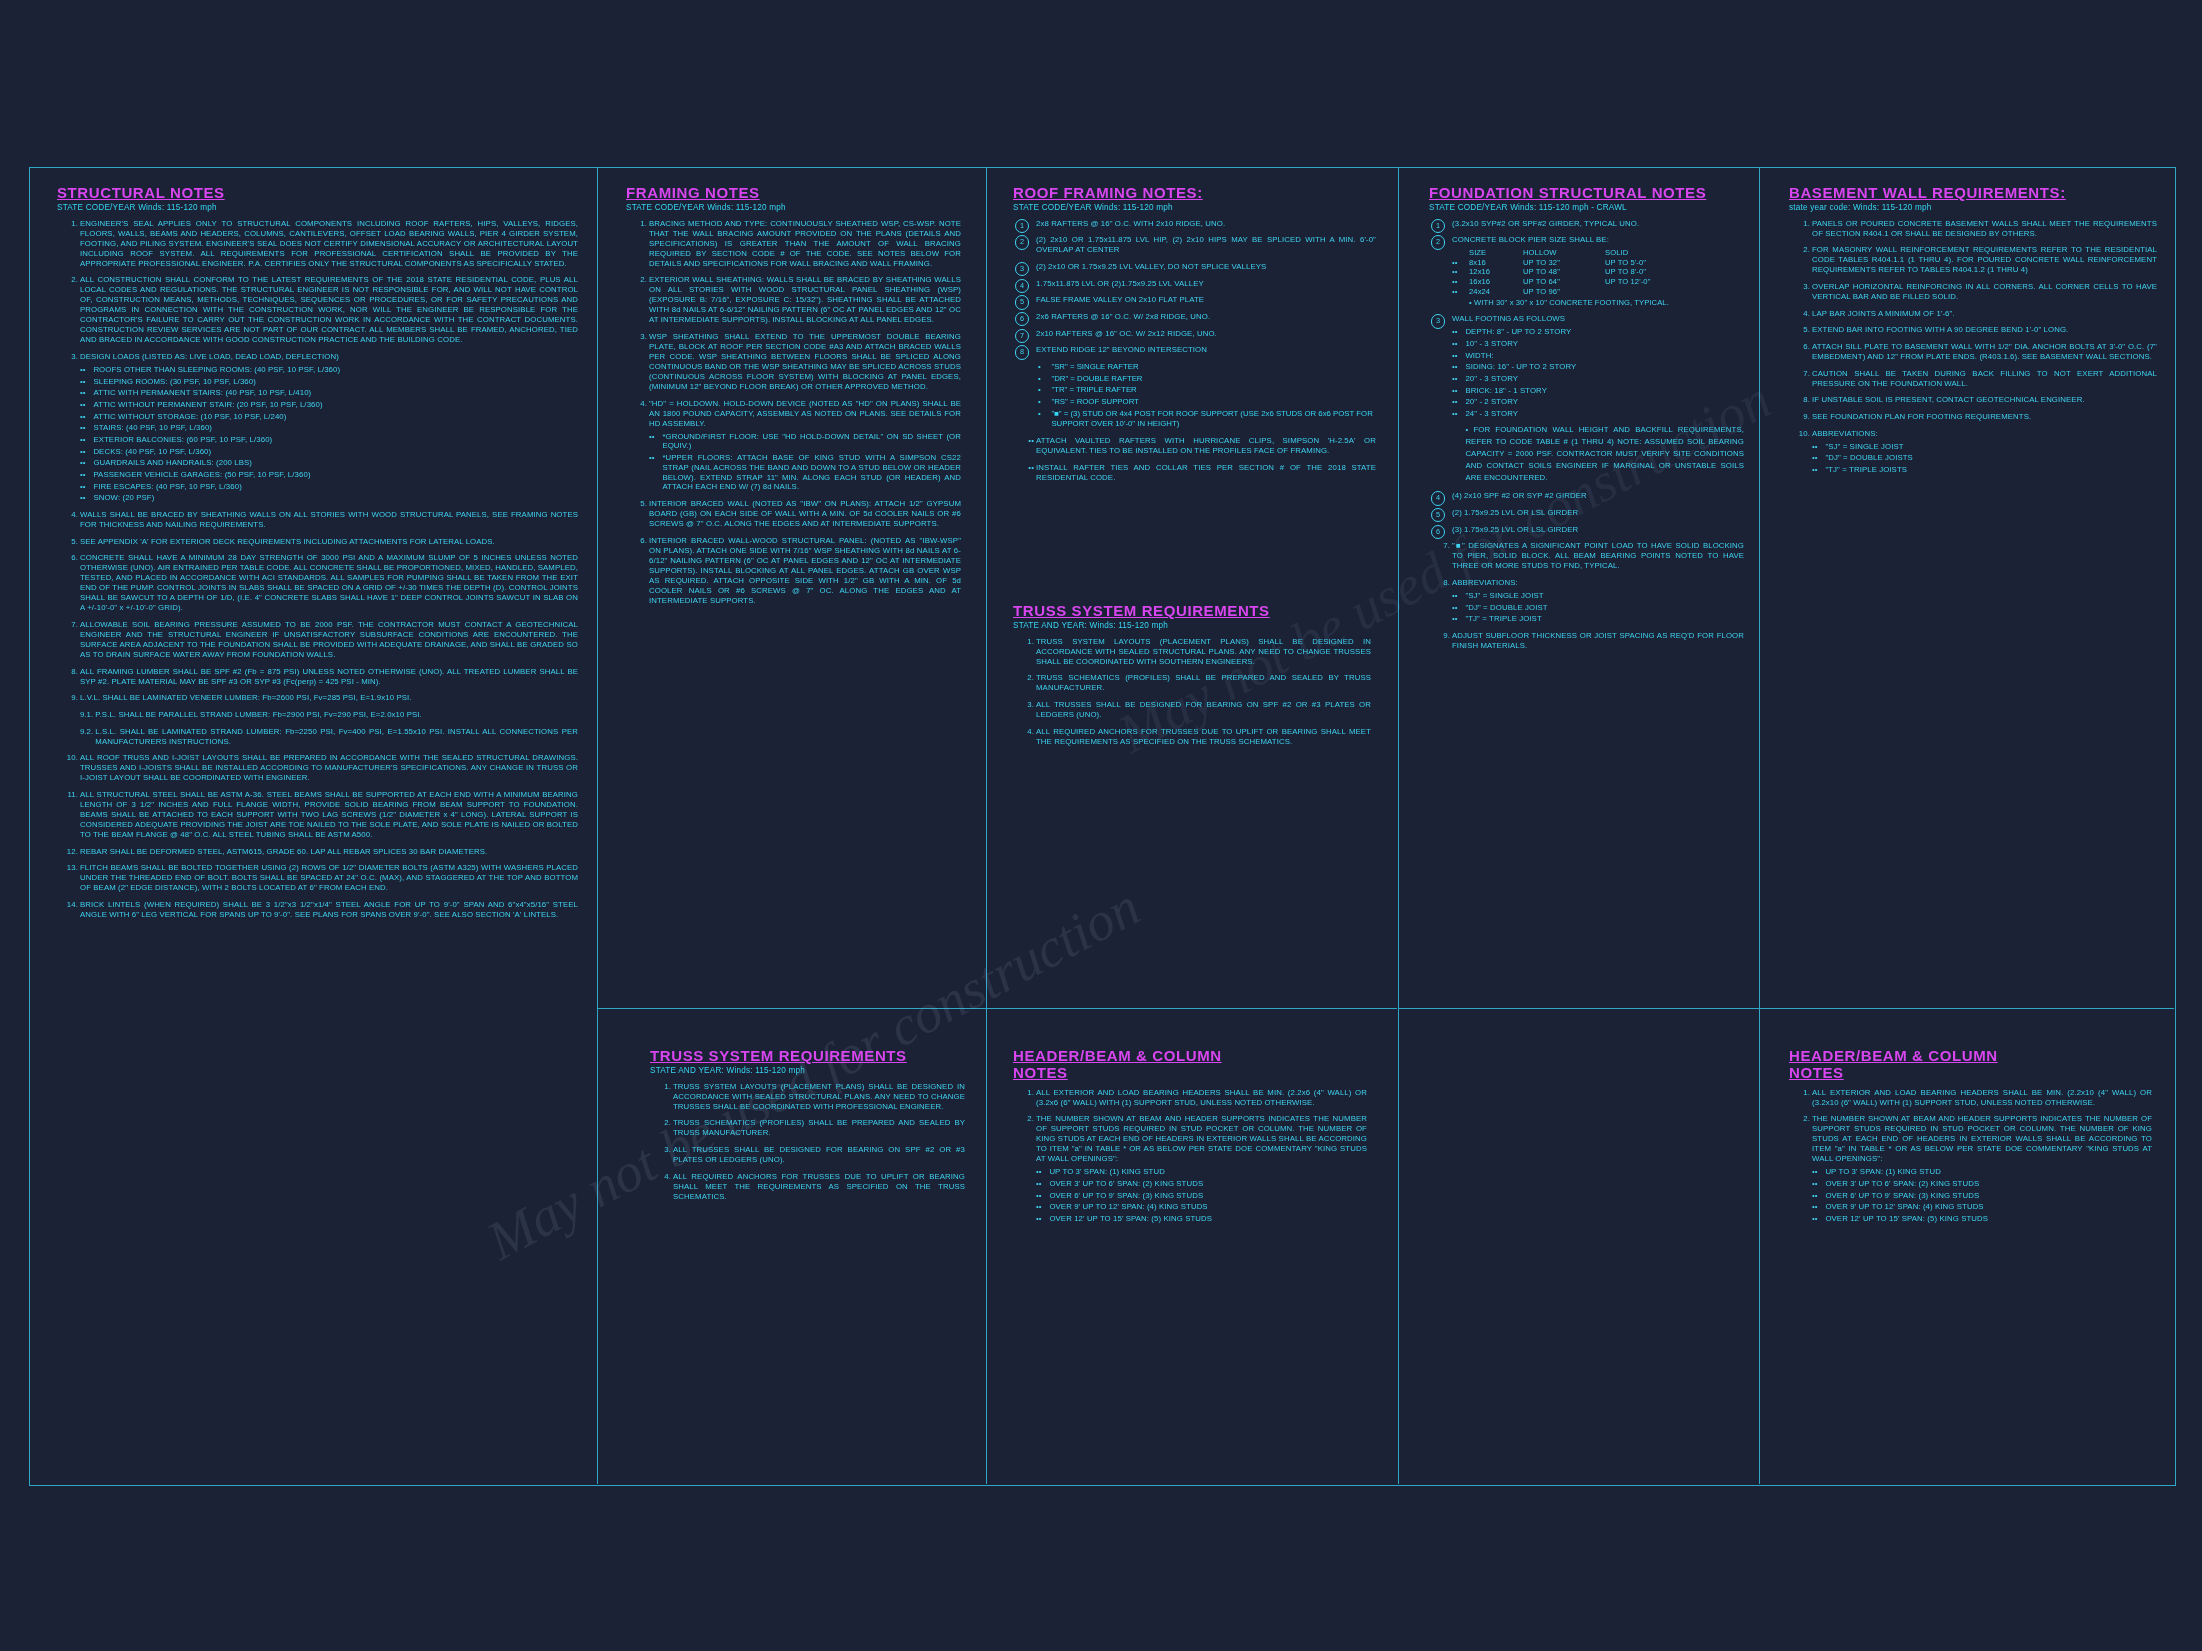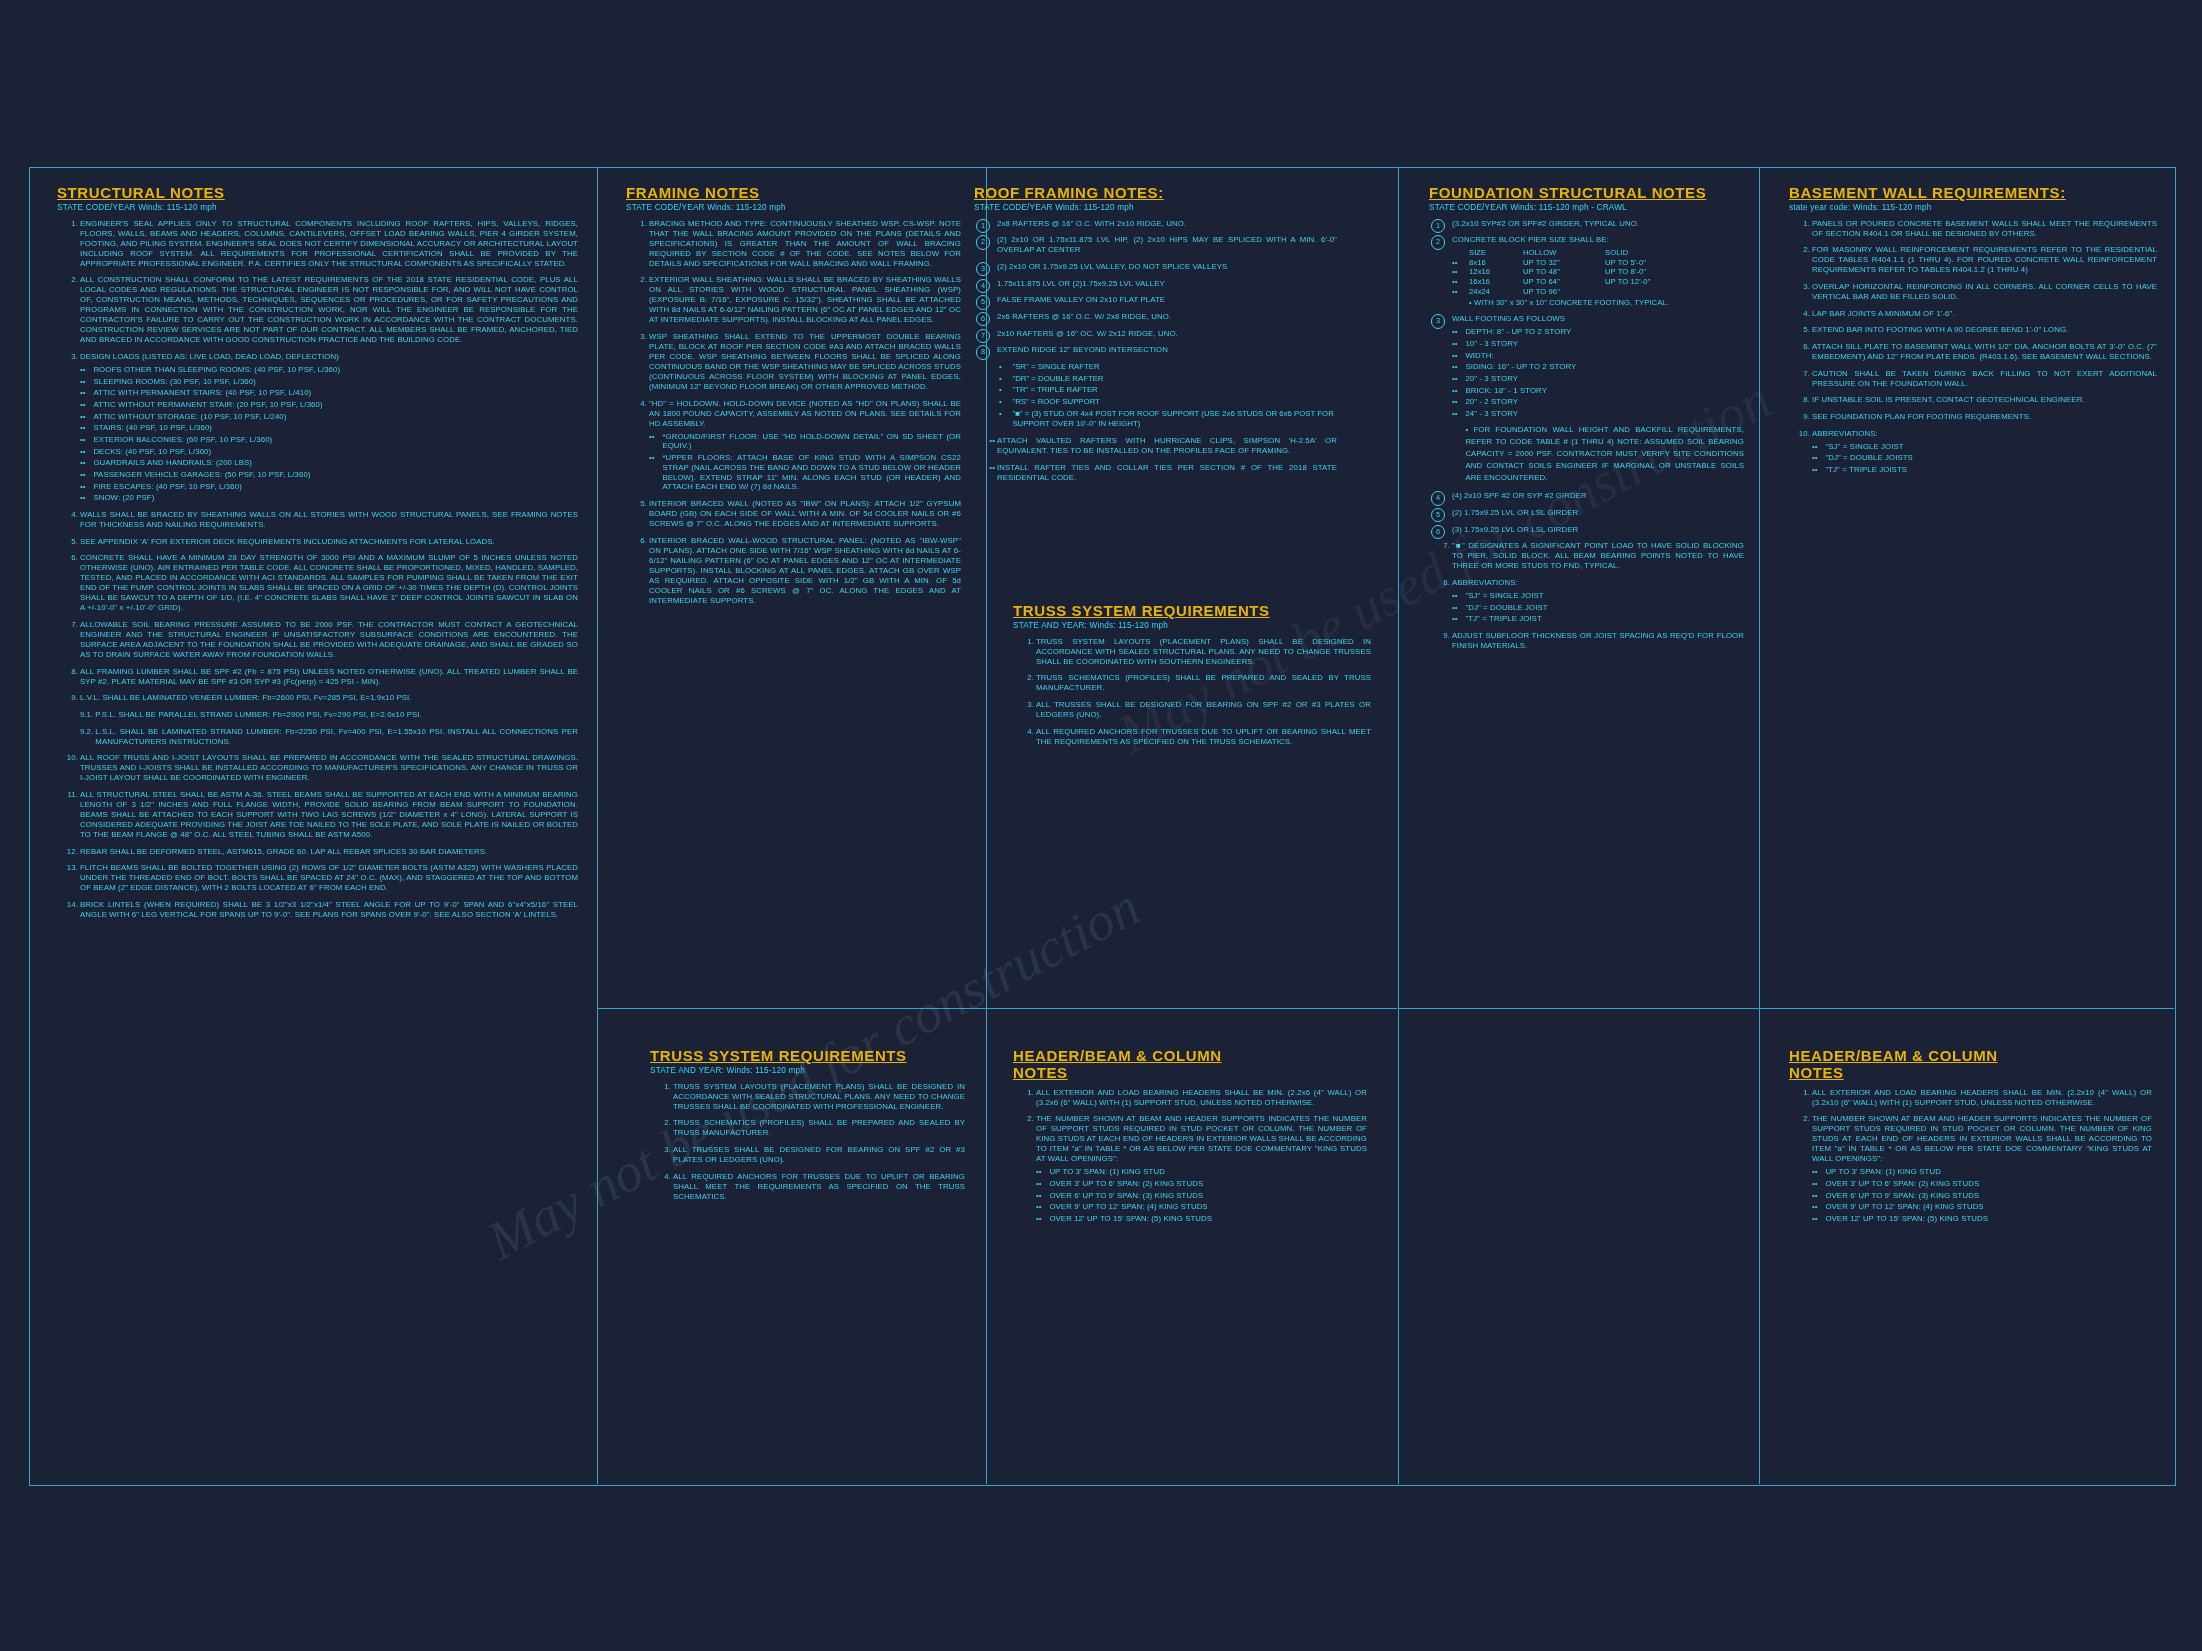--- a/index.html
+++ b/index.html
@@ -2,21 +2,21 @@
 <html><head>
 <meta charset="utf-8">
 <style>
   html,body{margin:0;padding:0;background:#1b2236;}
   body{width:2202px;height:1652px;overflow:hidden;font-family:"Liberation Sans",sans-serif;}
   #sheet{position:absolute;left:0;top:0;width:2202px;height:1652px;background:#1b2236;}
   .frame{position:absolute;left:29px;top:167px;width:2145px;height:1317px;border:1.9px solid #2fa8c8;}
   .colsep{position:absolute;top:167px;width:0;height:1317px;border-left:1.9px solid #2fa8c8;}
   .rowsep{position:absolute;height:0;border-top:1.9px solid #2fa8c8;}
   .panel{position:absolute;color:#36d6f2;}
-  .title{color:#eab308;font-size:15px;letter-spacing:0.6px;text-decoration:underline;font-weight:bold;}
+  .title{color:#d946ef;font-size:15px;letter-spacing:0.6px;text-decoration:underline;font-weight:bold;}
   .sub{color:#36d6f2;font-size:8.2px;letter-spacing:0.2px;margin-top:1.9px;}
   ol.lst{margin:6.7px 0 0 0;padding:0;list-style:none;}
   ol.lst>li{position:relative;padding-left:23px;margin-bottom:6.7px;font-size:7.8px;line-height:10px;color:#3fd2ef;letter-spacing:0.1px;text-align:justify;}
   ol.lst>li>.numr{position:absolute;left:0;top:0;width:21px;text-align:right;}
   .sublist{margin:2.9px 0 0 0;padding:0;list-style:none;}
   .sublist li{position:relative;padding-left:13.4px;margin-bottom:1.9px;font-size:7.8px;line-height:9.8px;}
   .sublist li .b{position:absolute;left:0;top:0;}
   .circnum{position:absolute;left:1.9px;top:0px;width:12.4px;height:12.4px;border:1px solid #3fd2ef;border-radius:50%;
     font-size:7.3px;line-height:11.5px;text-align:center;color:#3fd2ef;}
   ol.circ>li{padding-left:23px;}
@@ -97,21 +97,21 @@
     <div class="title">TRUSS SYSTEM REQUIREMENTS</div>
     <div class="sub">STATE AND YEAR: Winds: 115-120 mph</div>
     <ol class="lst" id="tsb-list">
         <li><span class="numr">1.</span><span>TRUSS SYSTEM LAYOUTS (PLACEMENT PLANS) SHALL BE DESIGNED IN ACCORDANCE WITH SEALED STRUCTURAL PLANS. ANY NEED TO CHANGE TRUSSES SHALL BE COORDINATED WITH PROFESSIONAL ENGINEER.</span></li>
         <li><span class="numr">2.</span><span>TRUSS SCHEMATICS (PROFILES) SHALL BE PREPARED AND SEALED BY TRUSS MANUFACTURER.</span></li>
         <li><span class="numr">3.</span><span>ALL TRUSSES SHALL BE DESIGNED FOR BEARING ON SPF #2 OR #3 PLATES OR LEDGERS (UNO).</span></li>
         <li><span class="numr">4.</span><span>ALL REQUIRED ANCHORS FOR TRUSSES DUE TO UPLIFT OR BEARING SHALL MEET THE REQUIREMENTS AS SPECIFIED ON THE TRUSS SCHEMATICS.</span></li>
       </ol>
   </div>
 
-  <div class="panel" style="left:974px;top:184px;width:363px;">
+  <div class="panel" style="left:1013px;top:184px;width:363px;">
     <div class="title">ROOF FRAMING NOTES:</div>
     <div class="sub">STATE CODE/YEAR Winds: 115-120 mph</div>
     <ol class="lst circ" id="rf-list">
         <li><span class="circnum">1</span><span>2x8 RAFTERS @ 16" O.C. WITH 2x10 RIDGE, UNO.</span></li>
         <li><span class="circnum">2</span><span>(2) 2x10 OR 1.75x11.875 LVL HIP, (2) 2x10 HIPS MAY BE SPLICED WITH A MIN. 6'-0" OVERLAP AT CENTER</span></li>
         <li><span class="circnum">3</span><span>(2) 2x10 OR 1.75x9.25 LVL VALLEY, DO NOT SPLICE VALLEYS</span></li>
         <li><span class="circnum">4</span><span>1.75x11.875 LVL OR (2)1.75x9.25 LVL VALLEY</span></li>
         <li><span class="circnum">5</span><span>FALSE FRAME VALLEY ON 2x10 FLAT PLATE</span></li>
         <li><span class="circnum">6</span><span>2x6 RAFTERS @ 16" O.C. W/ 2x8 RIDGE, UNO.</span></li>
         <li><span class="circnum">7</span><span>2x10 RAFTERS @ 16" OC. W/ 2x12 RIDGE, UNO.</span></li>

